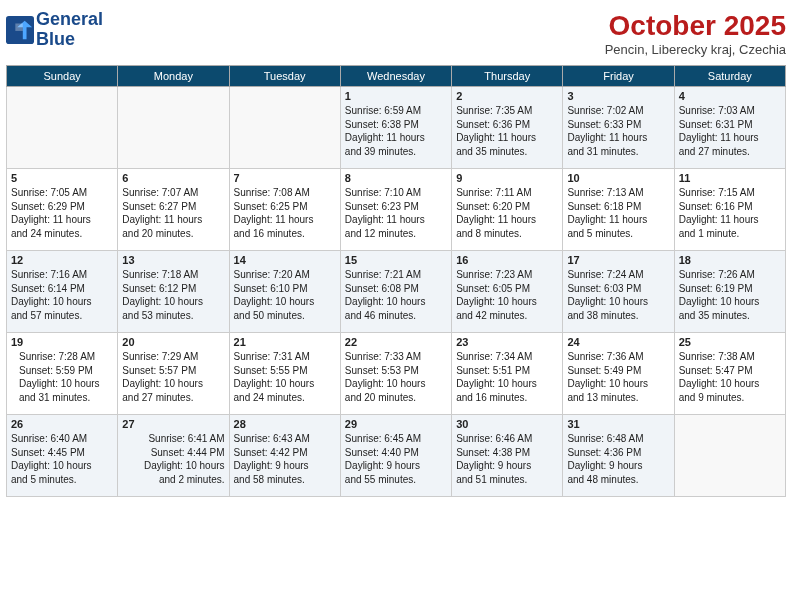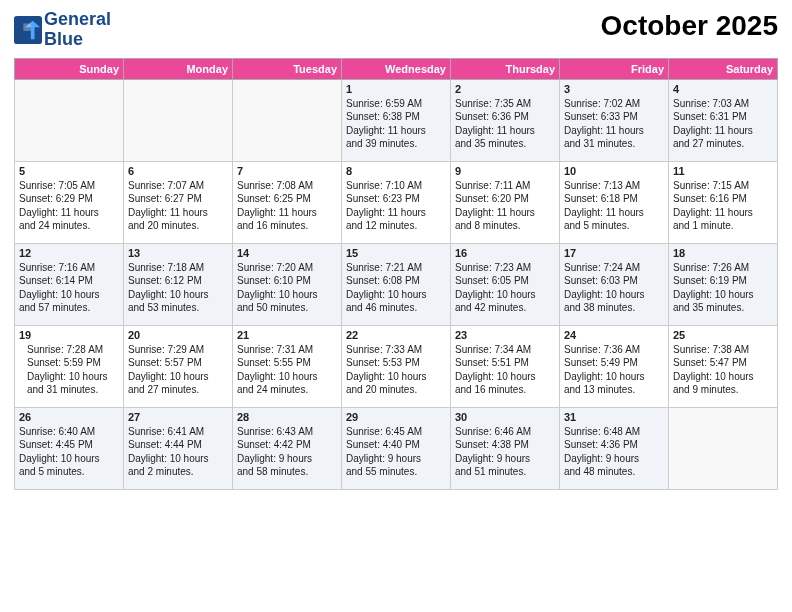--- a/index.html
+++ b/index.html
@@ -6,21 +6,21 @@
     body {
       font-family: Arial, sans-serif;
       background: #fff;
       width: 792px;
       height: 612px;
       overflow: hidden;
     }
     .container {
       width: 792px;
       height: 612px;
-      padding: 10px 14px;
+      padding: 10px 6px;
     }
     .header {
       display: flex;
       justify-content: space-between;
       align-items: flex-start;
       margin-bottom: 8px;
     }
     .logo {
       display: flex;
       align-items: center;
@@ -35,38 +35,38 @@
       width: 28px;
       height: 28px;
       margin-right: 2px;
     }
     .title-block {
       text-align: right;
     }
     .month-title {
       font-size: 28px;
       font-weight: bold;
-      color: #000000;
+      color: #b91c1c;
     }
     .subtitle {
       font-size: 13px;
       color: #444;
     }
     .calendar {
       width: 100%;
       border-collapse: collapse;
       table-layout: fixed;
     }
     .calendar th {
-      background-color: #ec4899;
+      background-color: #0c4a6e;
       color: #fff;
       font-size: 11px;
-      font-weight: bold;
+      font-weight: normal;
       padding: 4px 4px;
-      text-align: right;
+      text-align: center;
       border: 1px solid #aaa;
     }
     .calendar td {
       border: 1px solid #ccc;
       vertical-align: top;
       padding: 3px 4px;
       font-size: 9px;
       color: #222;
       height: 82px;
       background: #fff;
@@ -99,20 +99,21 @@
         <polygon points="20,5 28,12 22,12 22,25 18,25 18,12 12,12" fill="#4da6ff"></polygon>
         <polygon points="10,8 18,8 18,16 10,16" fill="white" opacity="0.3"></polygon>
       </svg>
       <div class="logo-text">
         <div>General</div>
         <div>Blue</div>
       </div>
     </div>
     <div class="title-block">
       <div class="month-title">October 2025</div>
+      <div class="subtitle">Pencin, Liberecky kraj, Czechia</div>
     </div>
   </div>
 
   <table class="calendar">
     <thead>
       <tr id="header-row">
           <th>Sunday</th>
           <th>Monday</th>
           <th>Tuesday</th>
           <th>Wednesday</th>
@@ -311,21 +312,21 @@
         <tr class="row-shaded">
           <td>
             <div class="day-number">26</div>
             <div class="cell-text" style="white-space: pre-line;">Sunrise: 6:40 AM
 Sunset: 4:45 PM
 Daylight: 10 hours
 and 5 minutes.</div>
           </td>
           <td>
             <div class="day-number">27</div>
-            <div class="cell-text" style="white-space: pre-line;">Sunrise: 6:41 AM
+            <div class="cell-text" style="white-space: pre-line; text-align: right;">Sunrise: 6:41 AM
 Sunset: 4:44 PM
 Daylight: 10 hours
 and 2 minutes.</div>
           </td>
           <td>
             <div class="day-number">28</div>
             <div class="cell-text" style="white-space: pre-line;">Sunrise: 6:43 AM
 Sunset: 4:42 PM
 Daylight: 9 hours
 and 58 minutes.</div>

